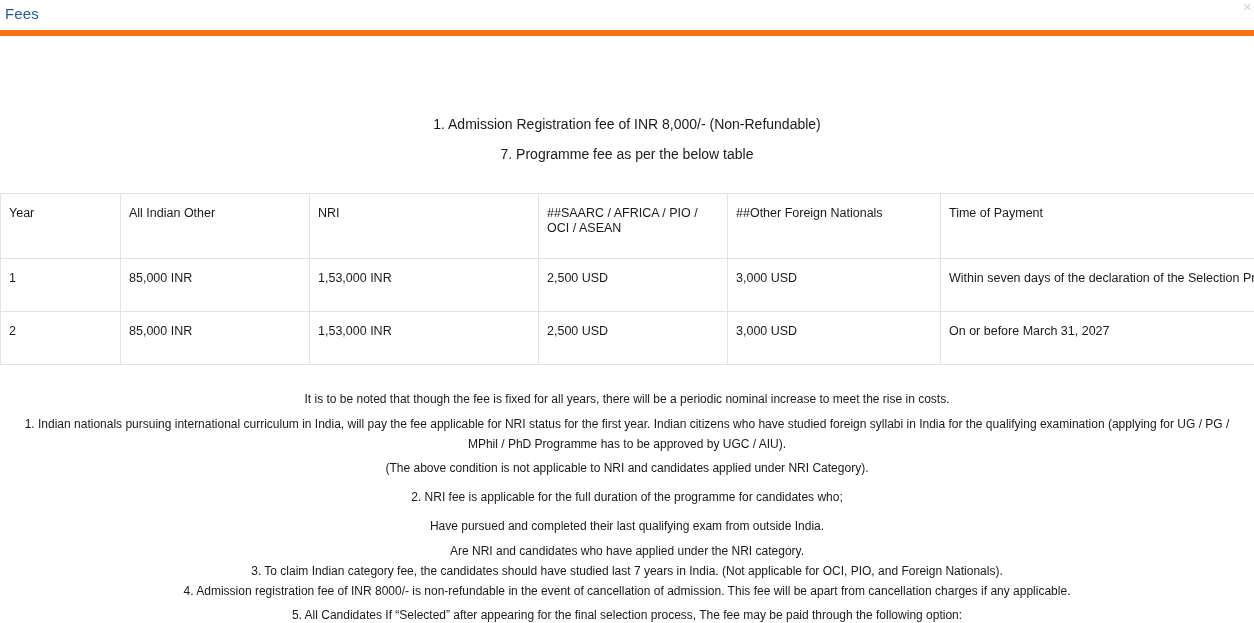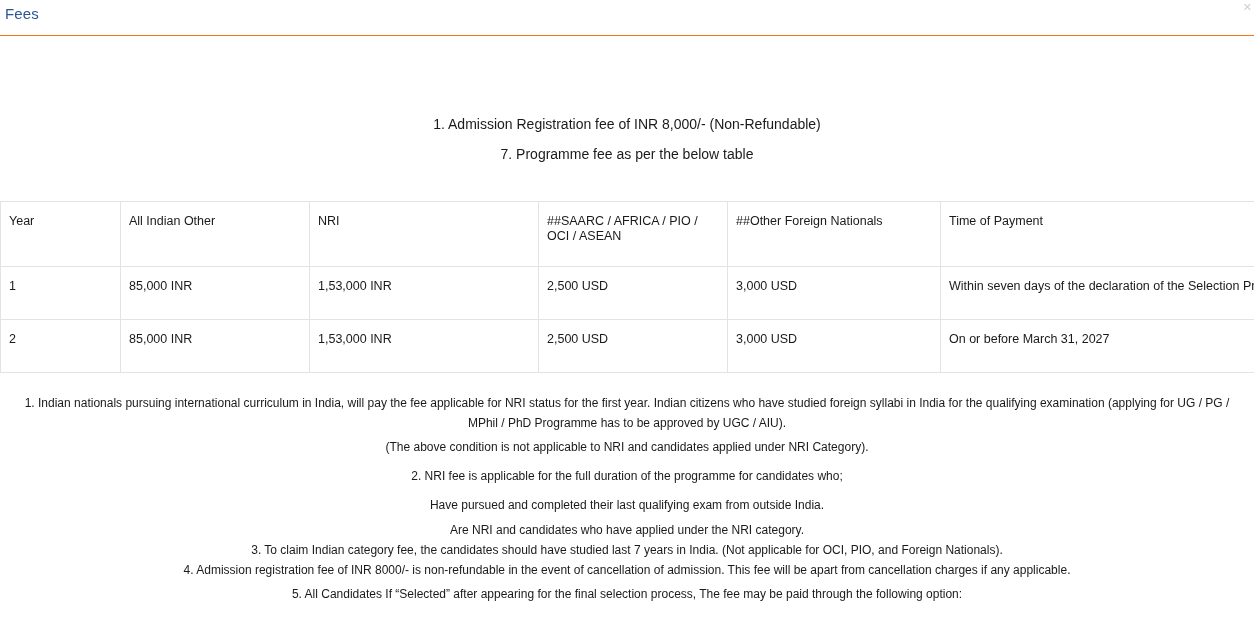--- a/index.html
+++ b/index.html
@@ -14,21 +14,21 @@
     font-family: "Liberation Sans", sans-serif;
     color: #202124;
     overflow: hidden;
     position: relative;
   }
 
   
   .page-header {
     position: relative;
     height: 36px;
-    border-bottom: 1px solid #f97316;
+    border-bottom: 6px solid #f97316;
     box-sizing: border-box;
   }
   .page-title {
     position: absolute;
     left: 5px;
     top: 5px;
     font-size: 15px;
     color: #2b5797;
     font-weight: 400;
     letter-spacing: .1px;
@@ -58,21 +58,21 @@
   }
   .intro p {
     margin: 0 0 1px 0;
     font-size: 14px;
     line-height: 29px;
     color: #1a1a1a;
   }
 
   
   .fee-table-wrap {
-    margin-top: 32px;
+    margin-top: 24px;
     width: 100%;
   }
   table.fee-table {
     border-collapse: collapse;
     width: 1254px;
     table-layout: fixed;
     font-size: 12.5px;
     color: #1a1a1a;
   }
   table.fee-table th,
@@ -155,20 +155,21 @@
           <td>1,53,000 INR</td>
           <td>2,500 USD</td>
           <td>3,000 USD</td>
           <td>On or before March 31, 2027</td>
         </tr>
       </tbody>
     </table>
   </div>
 
   <div class="notes">
+    <p>It is to be noted that though the fee is fixed for all years, there will be a periodic nominal increase to meet the rise in costs.</p>
     <p class="long">1. Indian nationals pursuing international curriculum in India, will pay the fee applicable for NRI status for the first year. Indian citizens who have studied foreign syllabi in India for the qualifying examination (applying for UG / PG / MPhil / PhD Programme has to be approved by UGC / AIU).</p>
     <p>(The above condition is not applicable to NRI and candidates applied under NRI Category).</p>
     <p>2. NRI fee is applicable for the full duration of the programme for candidates who;</p>
     <p>Have pursued and completed their last qualifying exam from outside India.</p>
     <p class="tight">Are NRI and candidates who have applied under the NRI category.</p>
     <p class="tight">3. To claim Indian category fee, the candidates should have studied last 7 years in India. (Not applicable for OCI, PIO, and Foreign Nationals).</p>
     <p class="tight">4. Admission registration fee of INR 8000/- is non-refundable in the event of cancellation of admission. This fee will be apart from cancellation charges if any applicable.</p>
     <p>5. All Candidates If “Selected” after appearing for the final selection process, The fee may be paid through the following option:</p>
 
   </div>

